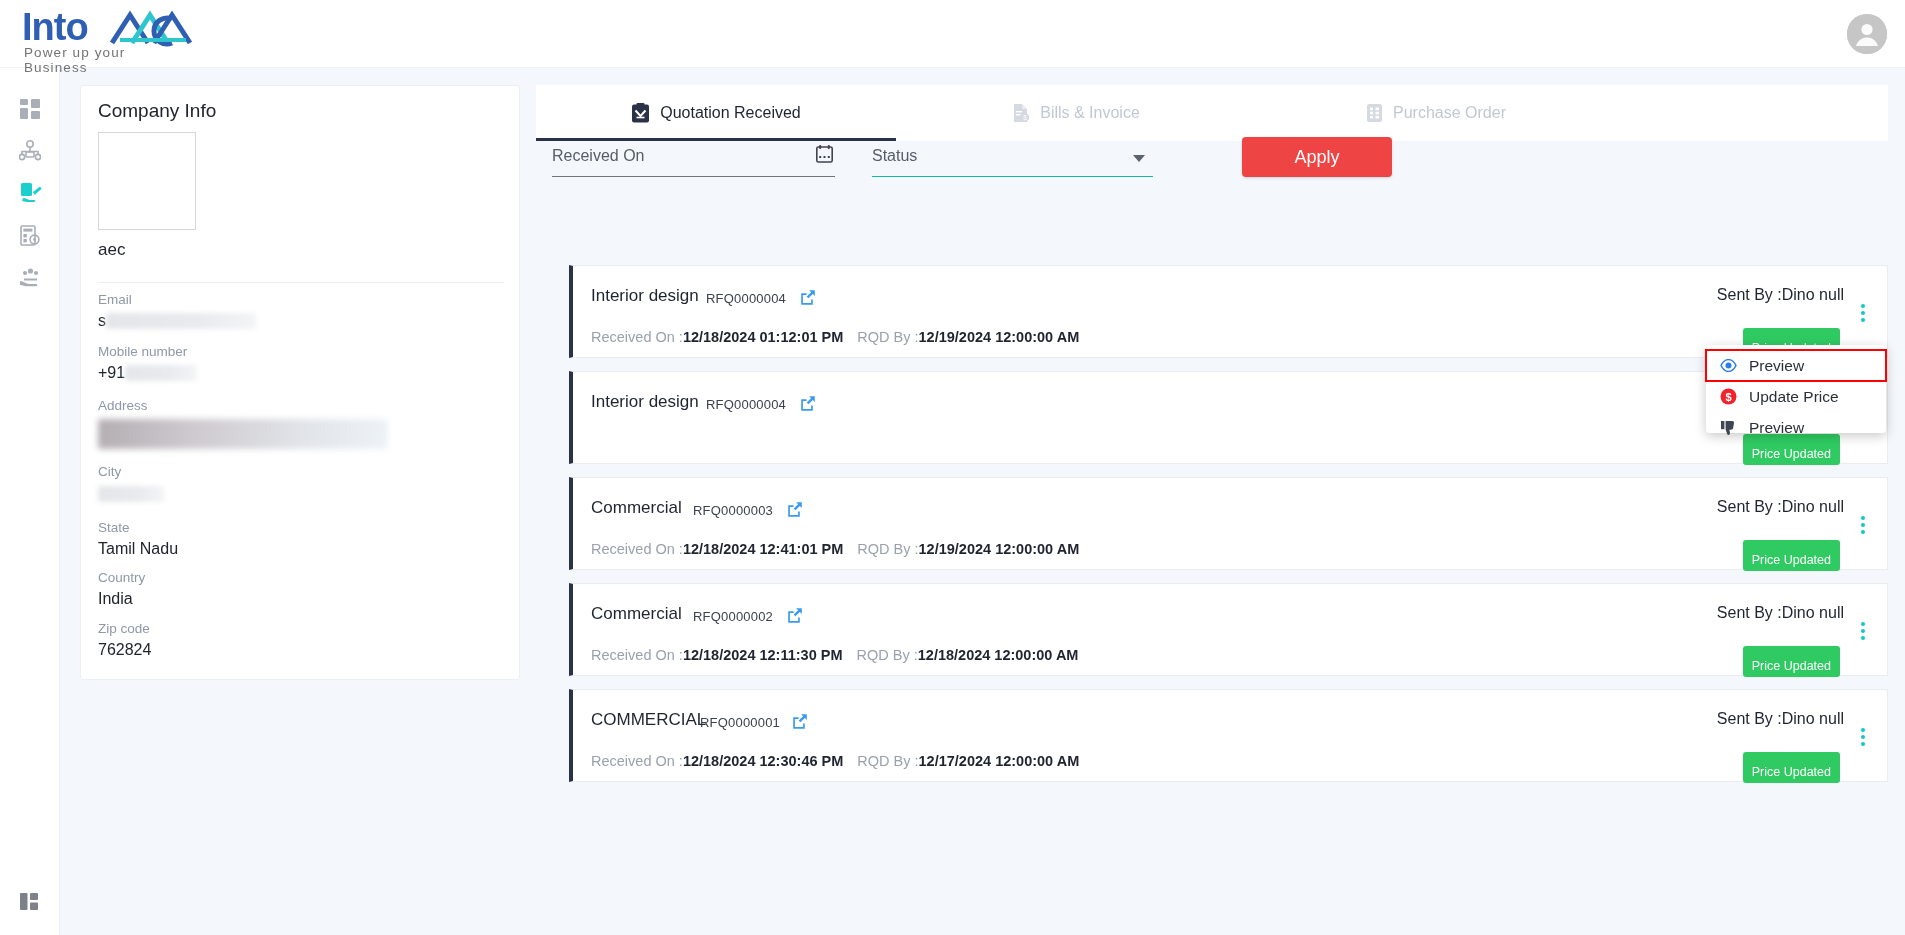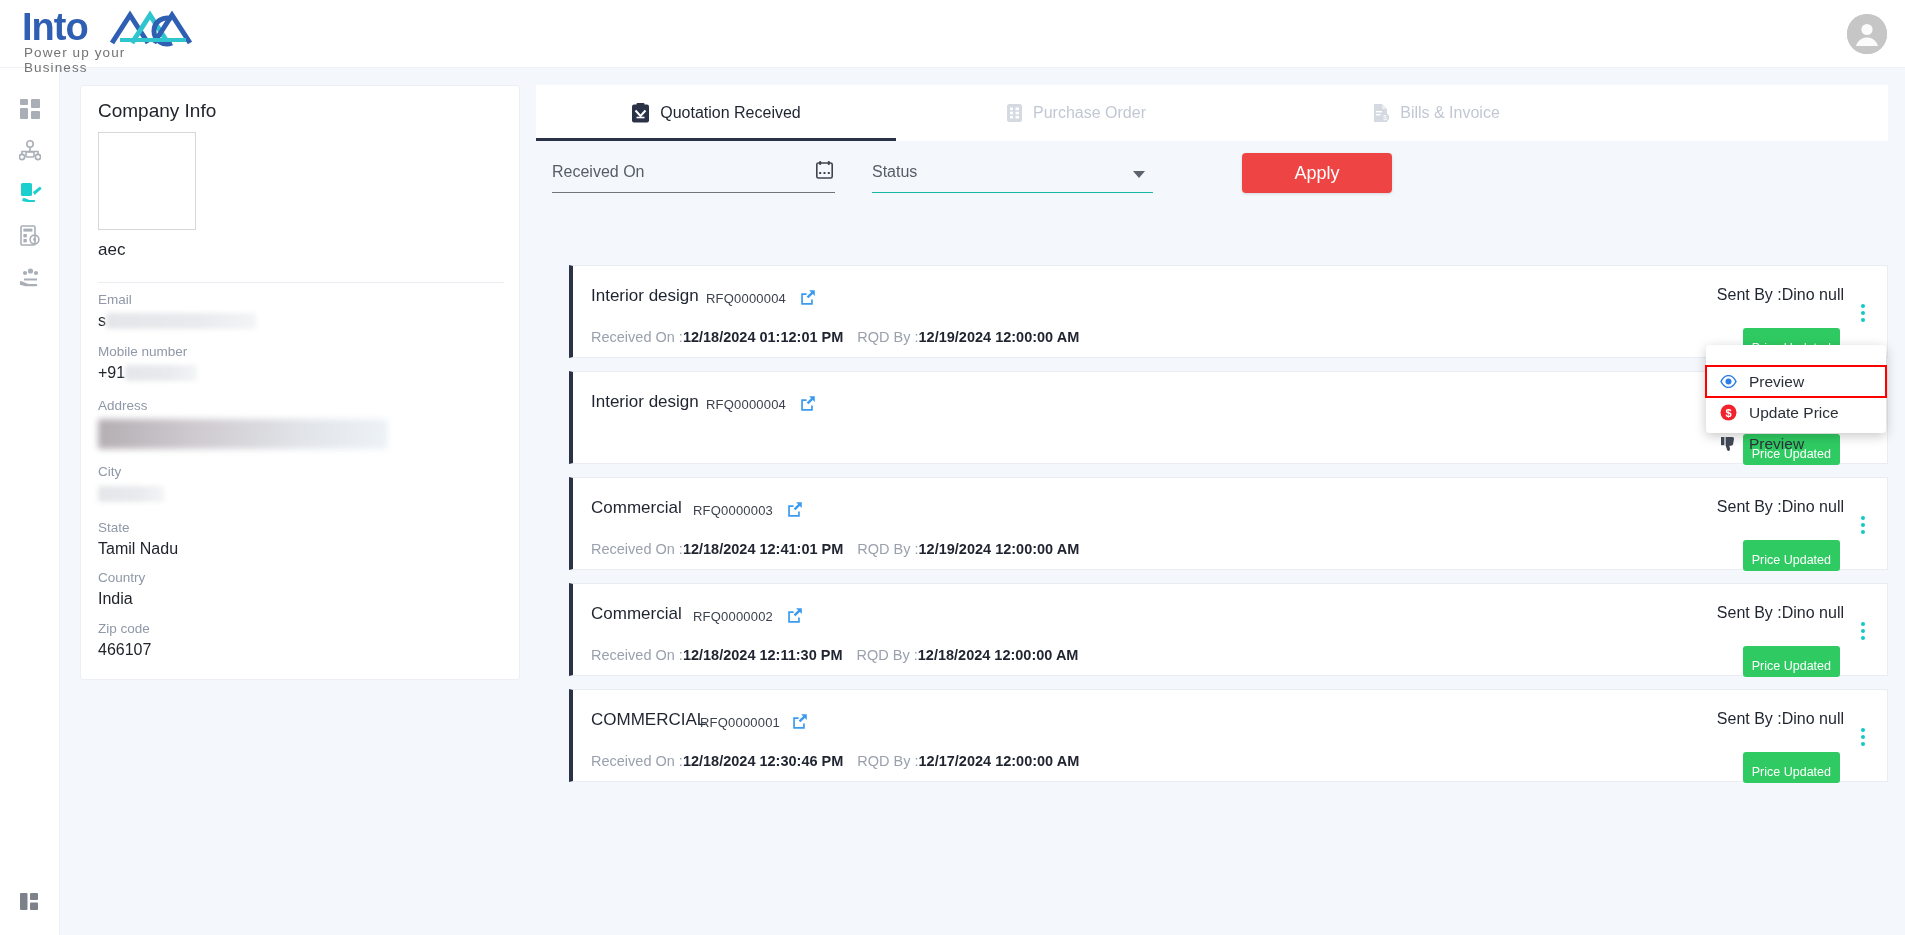--- a/index.html
+++ b/index.html
@@ -73,21 +73,21 @@
   .tab { width: 360px; height: 56px; display: flex; align-items: center; justify-content: center;
          gap: 10px; font-size: 16px; cursor: pointer; position: relative; }
   .tab.active { color: #1f2430; }
   .tab.inactive { color: #c2c8d3; }
   .tab.active::after {
     content: ""; position: absolute; left: 0; bottom: 0; width: 360px; height: 3px; background: #2b3247;
   }
   .tab svg { display: block; }
 
   
-  .filters { position: absolute; left: 0; top: 66px; width: 1352px; height: 64px; }
+  .filters { position: absolute; left: 0; top: 50px; width: 1352px; height: 64px; }
   .input-underline {
     position: absolute; border-bottom: 1px solid #70757d; height: 42px;
   }
   .input-underline .ph { position: absolute; left: 0; top: 12px; font-size: 16px; color: #575d66; }
   .input-underline .icon { position: absolute; right: 2px; top: 10px; }
   .select-underline { position: absolute; border-bottom: 1px solid #14b8a6; height: 42px; }
   .select-underline .ph { position: absolute; left: 0; top: 12px; font-size: 16px; color: #575d66; }
   .caret { position: absolute; right: 8px; top: 20px; width: 0; height: 0;
            border-left: 6px solid transparent; border-right: 6px solid transparent;
            border-top: 7px solid #5d636c; }
@@ -118,21 +118,21 @@
   .kebab i { display: block; width: 4px; height: 4px; border-radius: 50%; background: #13c8c8; }
   .badge {
     position: absolute; right: 47px; top: 62px; background: #2fcb62; color: #fff;
     font-size: 12.5px; padding: 13px 9px 4px; border-radius: 3px; white-space: nowrap;
   }
 
   
   .menu {
     position: absolute; left: 1706px; top: 345px; width: 180px; height: 88px;
     background: #ffffff; border-radius: 4px;
-    box-shadow: 0 3px 12px rgba(0,0,0,.22); z-index: 60; padding: 21px 0;
+    box-shadow: 0 3px 12px rgba(0,0,0,.22); z-index: 60; padding: 5px 0;
   }
   .menu-item { height: 31px; display: flex; align-items: center; gap: 12px;
                padding: 0 10px 0 14px; font-size: 15.5px; color: #2b3038; cursor: pointer; }
   .menu-item.highlight { outline: 2px solid #ff0000; outline-offset: -1px; }
   .menu-item svg { display: block; flex: 0 0 auto; }
 </style>
 </head>
 <body>
 
 <div class="topbar">
@@ -253,59 +253,59 @@
     <div class="field-value">Tamil Nadu</div>
   </div>
 
   <div class="field" style="top:482px">
     <div class="field-label">Country</div>
     <div class="field-value">India</div>
   </div>
 
   <div class="field" style="top:533px">
     <div class="field-label">Zip code</div>
-    <div class="field-value">466107</div>
+    <div class="field-value">762824</div>
   </div>
 </div>
 
 <div class="main">
 
   <div class="tabs">
     <div class="tab active">
       <svg width="19" height="21" viewBox="0 0 19 21">
         <rect x="1" y="1.5" width="17" height="18" rx="2" fill="#2b3247"></rect>
         <rect x="5.5" y="0" width="8" height="3.6" rx="1" fill="#2b3247"></rect>
         <path d="M4.5 7.5l5 5.5 5-5.5" fill="none" stroke="#ffffff" stroke-width="2"></path>
         <path d="M5.5 14.5h8" stroke="#ffffff" stroke-width="1.6"></path>
       </svg>
       <span>Quotation Received</span>
+    </div>
+    <div class="tab inactive">
+      <svg width="18" height="20" viewBox="0 0 18 20">
+        <path d="M2 1h8l5 5v13H2z" fill="#d5dae2"></path>
+        <path d="M10 1v5h5" fill="#e9edf2"></path>
+        <rect x="4" y="8" width="6" height="1.4" fill="#ffffff"></rect>
+        <rect x="4" y="11" width="4.5" height="1.4" fill="#ffffff"></rect>
+        <circle cx="13" cy="14.5" r="4.2" fill="#d5dae2"></circle>
+        <text x="13" y="17.3" font-size="6.4" fill="#ffffff" text-anchor="middle" font-family="Liberation Sans">$</text>
+      </svg>
+      <span>Bills &amp; Invoice</span>
     </div>
     <div class="tab inactive">
       <svg width="17" height="20" viewBox="0 0 17 20">
         <rect x="1" y="1" width="15" height="18" rx="2.5" fill="#d5dae2"></rect>
         <rect x="4" y="4.5" width="3" height="2.6" fill="#ffffff"></rect>
         <rect x="9.5" y="4.5" width="3.5" height="2.6" fill="#ffffff"></rect>
         <rect x="4" y="8.7" width="3" height="2.6" fill="#ffffff"></rect>
         <rect x="9.5" y="8.7" width="3.5" height="2.6" fill="#ffffff"></rect>
         <rect x="4" y="12.9" width="3" height="2.6" fill="#ffffff"></rect>
         <rect x="9.5" y="12.9" width="3.5" height="2.6" fill="#ffffff"></rect>
       </svg>
       <span>Purchase Order</span>
     </div>
-    <div class="tab inactive">
-      <svg width="18" height="20" viewBox="0 0 18 20">
-        <path d="M2 1h8l5 5v13H2z" fill="#d5dae2"></path>
-        <path d="M10 1v5h5" fill="#e9edf2"></path>
-        <rect x="4" y="8" width="6" height="1.4" fill="#ffffff"></rect>
-        <rect x="4" y="11" width="4.5" height="1.4" fill="#ffffff"></rect>
-        <circle cx="13" cy="14.5" r="4.2" fill="#d5dae2"></circle>
-        <text x="13" y="17.3" font-size="6.4" fill="#ffffff" text-anchor="middle" font-family="Liberation Sans">$</text>
-      </svg>
-      <span>Bills &amp; Invoice</span>
-    </div>
   </div>
 
   <div class="filters">
     <div class="input-underline" style="left:16px; top:0; width:283px;">
       <span class="ph">Received On</span>
       <span class="icon">
         <svg width="17" height="18" viewBox="0 0 17 18">
           <rect x="0.8" y="2" width="15.4" height="15" rx="1.6" fill="none" stroke="#3f444c" stroke-width="1.6"></rect>
           <rect x="3.2" y="0" width="2" height="4" rx="0.8" fill="#3f444c"></rect>
           <rect x="11.8" y="0" width="2" height="4" rx="0.8" fill="#3f444c"></rect>

